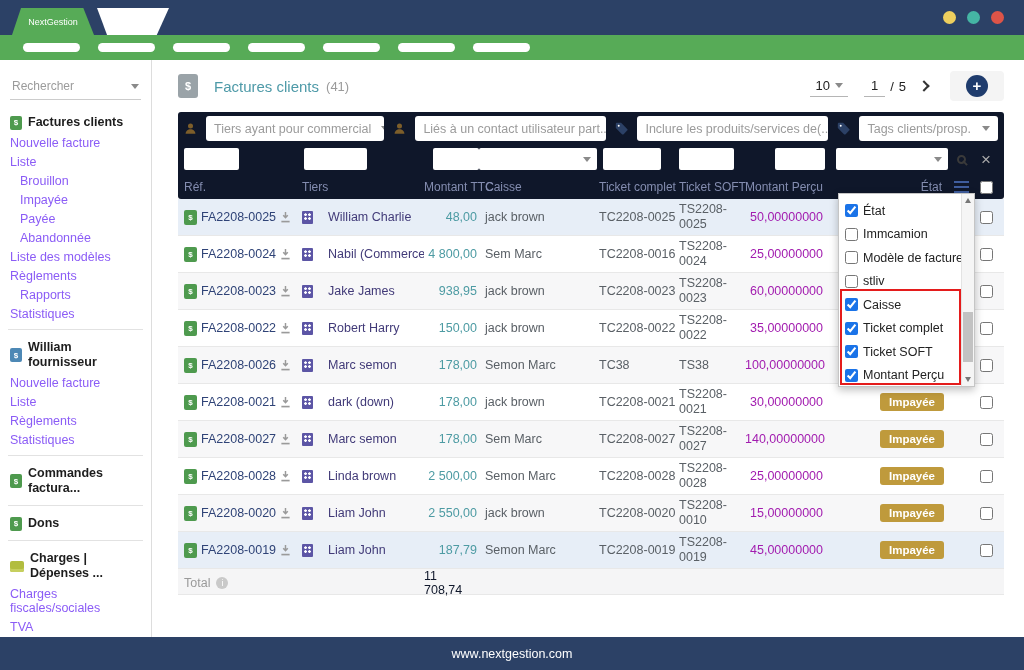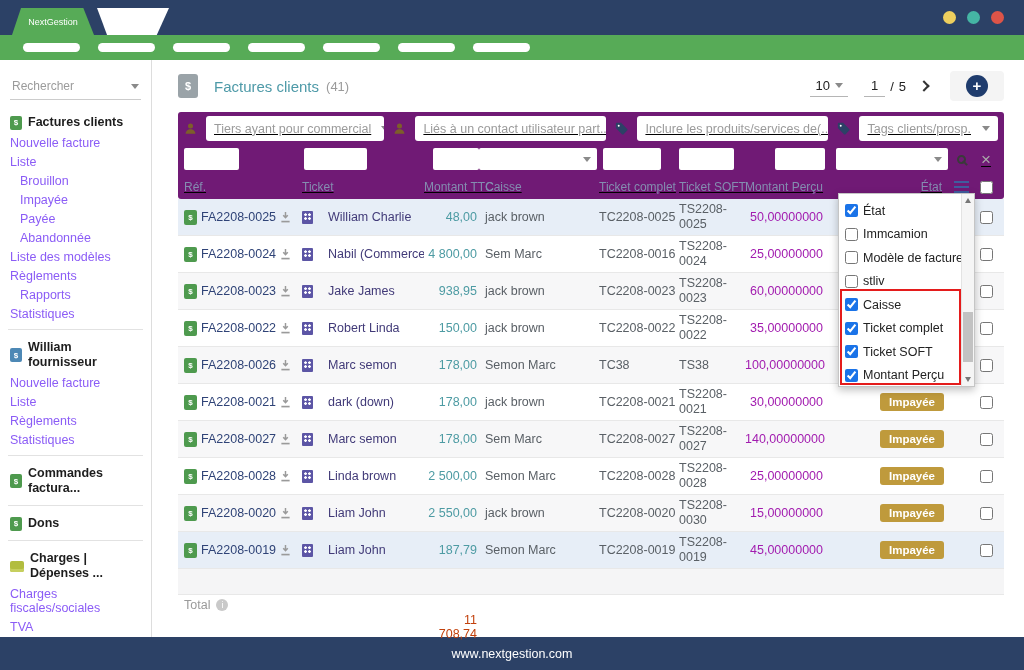--- a/index.html
+++ b/index.html
@@ -51,21 +51,21 @@
   .perpage { display:flex; align-items:center; gap:5px; font-size:13px; color:#222; border-bottom:1px solid #b5b5b5; padding:2px 5px 3px; cursor:pointer; }
   .pagenums { display:flex; align-items:center; gap:5px; margin-left:16px; font-size:13px; color:#222; }
   .pg-cur { border-bottom:1px solid #b5b5b5; padding:2px 7px 3px; }
   .chev { width:8px; height:8px; border-top:2px solid #333; border-right:2px solid #333; transform:rotate(45deg); margin-left:14px; cursor:pointer; }
   .add-btn { margin-left:22px; width:54px; height:30px; background:#f4f4f4; border-radius:4px;
     display:flex; align-items:center; justify-content:center; cursor:pointer; }
   .add-circle { width:22px; height:22px; border-radius:50%; background:#1f3c6d; color:#fff; font-size:15px; font-weight:bold;
     display:flex; align-items:center; justify-content:center; line-height:1; padding-bottom:1px; }
 
   
-  .filter-block { background:#701a75; border-radius:3px; padding:4px 6px 0;text-decoration:underline; }
+  .filter-block { background:#0f172a; border-radius:3px; padding:4px 6px 0; }
   .frow1 { display:flex; align-items:center; gap:9px; height:25px; margin-bottom:5px; }
   .fselect { background:#fff; border-radius:3px; height:25px; display:flex; align-items:center; justify-content:space-between;
     padding:0 8px; color:#9b9b9b; font-size:12.5px; gap:10px; cursor:pointer; white-space:nowrap; overflow:hidden; }
 
   .grid { display:grid; grid-template-columns:118px 122px 55px 120px 80px 66px 80px minmax(100px,1fr) 26px 24px; align-items:center; }
   .frow2 { height:26px; margin-bottom:3px; }
   .finput { height:22px; background:#fff; border:none; border-radius:2px; font-size:12px; padding:0 4px; outline:none; }
   .fsel2 { height:22px; background:#fff; border-radius:2px; display:flex; align-items:center; justify-content:flex-end; padding:0 6px; cursor:pointer; }
   .mag { width:9px; height:9px; border:2px solid #3a3a3a; border-radius:50%; position:relative; cursor:pointer; justify-self:center; }
   .mag::after { content:''; position:absolute; width:6px; height:2px; background:#3a3a3a; transform:rotate(45deg); right:-4px; bottom:-2px; }
@@ -100,21 +100,21 @@
   .c-caisse, .c-tc, .c-ts { color:#5a6066; }
   .c-ts { line-height:1.2; padding-right:6px; word-break:break-word; }
   .c-mp { text-align:right; color:#a21caf; padding-right:2px; }
   .c-etat { text-align:right; padding-right:4px; }
   .badge { display:inline-block; background:#bf9a3c; color:#fff; font-size:11.5px; font-weight:bold; padding:3px 9px; border-radius:3px; }
 
   .total-row { height:26px; background:#f5f5f6; border-bottom:1px solid #e8e8e8; font-size:12.5px; padding:0 6px; }
   .total-label { color:#9a9a9a; display:flex; align-items:center; gap:6px; }
   .info-ico { width:12px; height:12px; border-radius:50%; background:#c9c9c9; color:#fff; font-size:9px;
     display:inline-flex; align-items:center; justify-content:center; }
-  .total-val { text-align:right; color:#c2410c; padding-right:2px;margin-top:44px; }
+  .total-val { color:#0f172a; padding-right:2px; }
 
   
   .col-panel { position:absolute; left:686px; top:133px; width:137px; height:194px; background:#fff;
     border:1px solid #c5c5c5; box-shadow:0 3px 8px rgba(0,0,0,.25); z-index:5; }
   .panel-items { position:absolute; left:0; top:0; right:13px; bottom:0; padding:5px 0 0 6px; }
   .pitem { display:flex; align-items:center; gap:5px; height:23.5px; font-size:12.5px; color:#222; white-space:nowrap; cursor:pointer; }
   .pitem input { width:13px; height:13px; }
   .panel-scroll { position:absolute; right:0; top:0; width:13px; bottom:0; background:#f5f5f5; border-left:1px solid #e3e3e3; }
   .ps-arrow { position:absolute; left:3px; width:0; height:0; border-left:3.5px solid transparent; border-right:3.5px solid transparent; }
   .ps-up { top:4px; border-bottom:5px solid #777; }
@@ -284,21 +284,21 @@
           <input class="finput" style="width: 50px; justify-self: end;">
           <span class="fsel2" style="width:112px; justify-self:end">
               <span class="caret"></span>
             </span>
           <span class="mag"></span>
           <span class="clear-x">×</span>
         </div>
 
         <div class="grid fheader">
           <span class="th">Réf.</span>
-          <span class="th">Ticket</span>
+          <span class="th">Tiers</span>
           <span class="th th-right">Montant TTC</span>
           <span class="th" style="padding-left:6px">Caisse</span>
           <span class="th">Ticket complet</span>
           <span class="th">Ticket SOFT</span>
           <span class="th">Montant Perçu</span>
           <span class="th th-right" style="padding-right:6px">État</span>
           <span class="list-ico"></span>
           <input type="checkbox" class="chk-cell" style="">
         </div>
       </div>
@@ -382,21 +382,21 @@
       <a class="ref-link">FA2208-0022</a>
       <span class="dl">
         <svg width="11" height="12" viewBox="0 0 12 13">
                   <path d="M6 1v6M3.5 4.7L6 7.2l2.5-2.5" stroke="#9a9a9a" stroke-width="1.6" fill="none"></path>
                   <path d="M1.5 11.5h9" stroke="#9a9a9a" stroke-width="1.8"></path>
                 </svg>
       </span>
     </span>
     <span class="c-tiers">
       <span class="bld"></span>
-      <a class="tiers-link">Robert Linda</a>
+      <a class="tiers-link">Robert Harry</a>
     </span>
     <span class="c-mnt">150,00</span>
     <span class="c-caisse" style="padding-left:6px">jack brown</span>
     <span class="c-tc">TC2208-0022</span>
     <span class="c-ts">TS2208-0022</span>
     <span class="c-mp">35,00000000</span>
     <span class="c-etat"><span class="badge">Impayée</span></span>
     <span></span>
     <input type="checkbox" class="chk-cell" style="">
   </div>
@@ -507,21 +507,21 @@
                 </svg>
       </span>
     </span>
     <span class="c-tiers">
       <span class="bld"></span>
       <a class="tiers-link">Liam John</a>
     </span>
     <span class="c-mnt">2 550,00</span>
     <span class="c-caisse" style="padding-left:6px">jack brown</span>
     <span class="c-tc">TC2208-0020</span>
-    <span class="c-ts">TS2208-0030</span>
+    <span class="c-ts">TS2208-0010</span>
     <span class="c-mp">15,00000000</span>
     <span class="c-etat"><span class="badge">Impayée</span></span>
     <span></span>
     <input type="checkbox" class="chk-cell" style="">
   </div>
           <div class="grid trow hl">
     <span class="c-ref">
       <span class="doc-sm">$</span>
       <a class="ref-link">FA2208-0019</a>
       <span class="dl">

